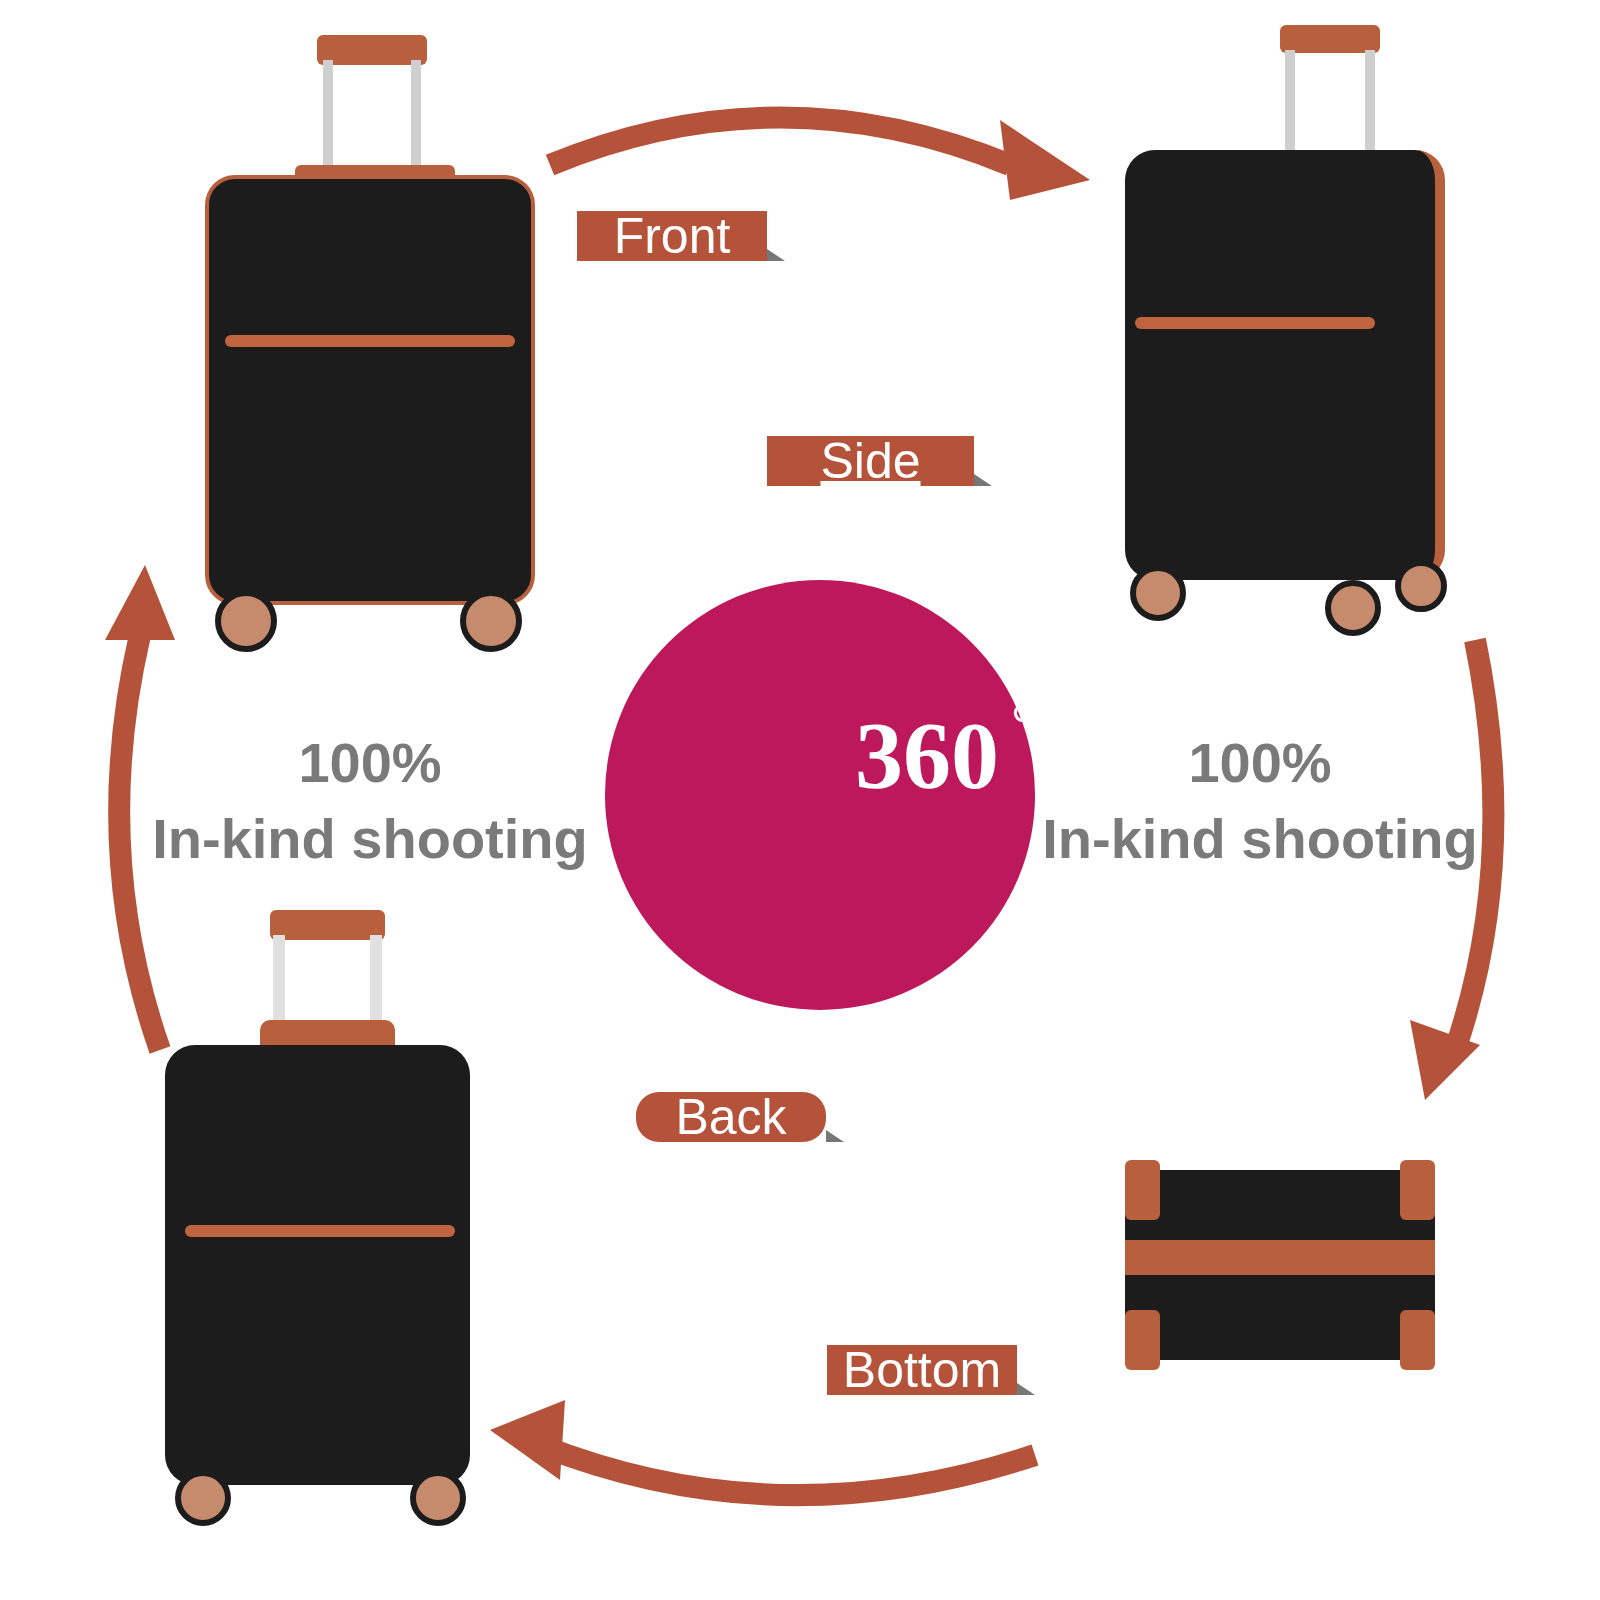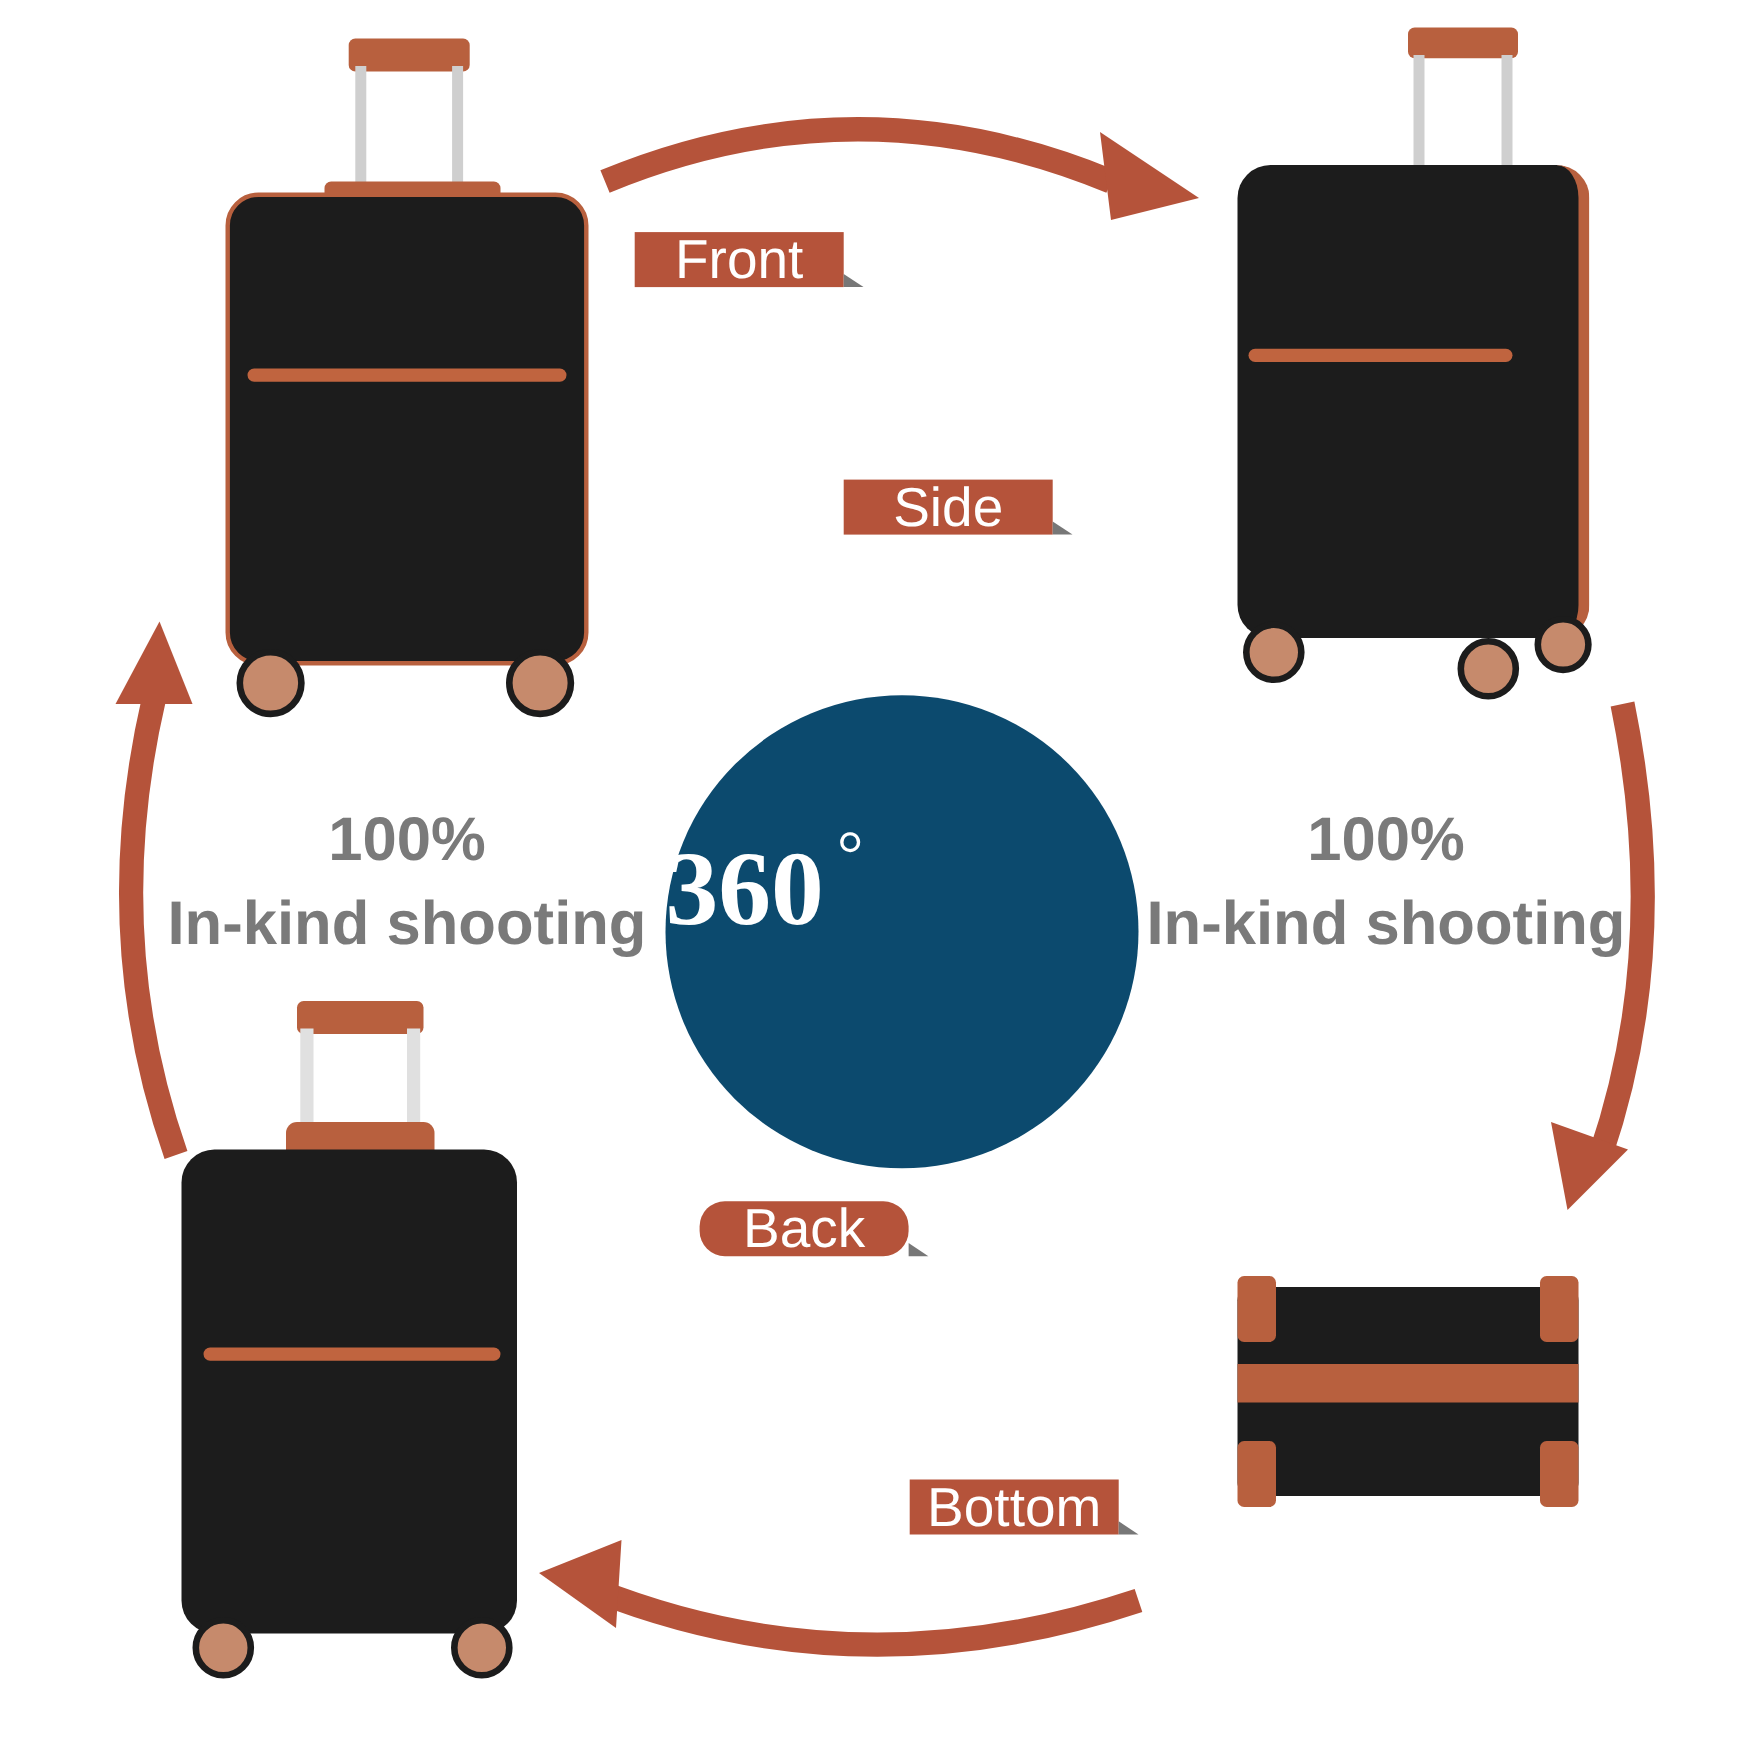--- a/index.html
+++ b/index.html
@@ -1,21 +1,21 @@
 <!DOCTYPE html>
 <html><head>
 <meta charset="utf-8">
 <style>
   html,body{margin:0;padding:0;background:#fff;}
   body{width:1600px;height:1600px;position:relative;overflow:hidden;font-family:"Liberation Sans",sans-serif;}
   .abs{position:absolute;}
   .label{position:absolute;background:#b5533a;color:#fff;font-size:50px;height:50px;line-height:50px;text-align:center;box-shadow:6px 6px 0 -1px rgba(120,120,120,0.0);}
   .label:after{content:"";position:absolute;right:-18px;bottom:0;width:0;height:0;border-left:18px solid #777;border-top:12px solid transparent;}
   .gray-text{position:absolute;color:#7a7a7a;font-size:56px;text-align:center;line-height:1.35;font-weight:bold;}
-  .circle{position:absolute;left:605px;top:632px;width:430px;height:430px;border-radius:50%;background:#0c4a6e;color:#fff;text-align:left;}
+  .circle{position:absolute;left:605px;top:580px;width:430px;height:430px;border-radius:50%;background:#be185d;color:#fff;text-align:right;}
   .circle .big{position:absolute;left:0;right:0;top:120px;font-family:"Liberation Serif",serif;font-weight:bold;font-size:96px;}
   .circle .sub{position:absolute;left:0;right:0;top:238px;font-size:38px;}
   svg{position:absolute;left:0;top:0;}
 </style>
 </head>
 <body>
 
 <svg width="1600" height="1600">
   <g fill="none" stroke="#b5533a" stroke-width="22">
     <path d="M550,165 Q780,70 1010,165"></path>
@@ -67,21 +67,21 @@
 <div class="abs" style="left:1125px;top:1160px;width:310px;height:210px;">
   <div class="abs" style="left:0;top:10px;width:310px;height:190px;background:#1c1c1c;border-radius:12px;"></div>
   <div class="abs" style="left:0;top:80px;width:310px;height:35px;background:#b8603e;"></div>
   <div class="abs" style="left:0;top:0;width:35px;height:60px;background:#b8603e;border-radius:6px;"></div>
   <div class="abs" style="left:275px;top:0;width:35px;height:60px;background:#b8603e;border-radius:6px;"></div>
   <div class="abs" style="left:0;top:150px;width:35px;height:60px;background:#b8603e;border-radius:6px;"></div>
   <div class="abs" style="left:275px;top:150px;width:35px;height:60px;background:#b8603e;border-radius:6px;"></div>
 </div>
 
 <div class="label" style="left:577px;top:211px;width:190px;">Front</div>
-<div class="label" style="left:767px;top:436px;width:190px;">Side</div>
+<div class="label" style="left:767px;top:436px;width:207px;text-decoration:underline;">Side</div>
 <div class="label" style="left:636px;top:1092px;width:190px;border-radius:23px;">Back</div>
 <div class="label" style="left:827px;top:1345px;width:190px;">Bottom</div>
 
 <div class="gray-text" style="left:150px;top:725px;width:440px;">
   <div>100%</div>
   <div>In-kind shooting</div>
 </div>
 <div class="gray-text" style="left:1040px;top:725px;width:440px;">
   <div>100%</div>
   <div>In-kind shooting</div>

